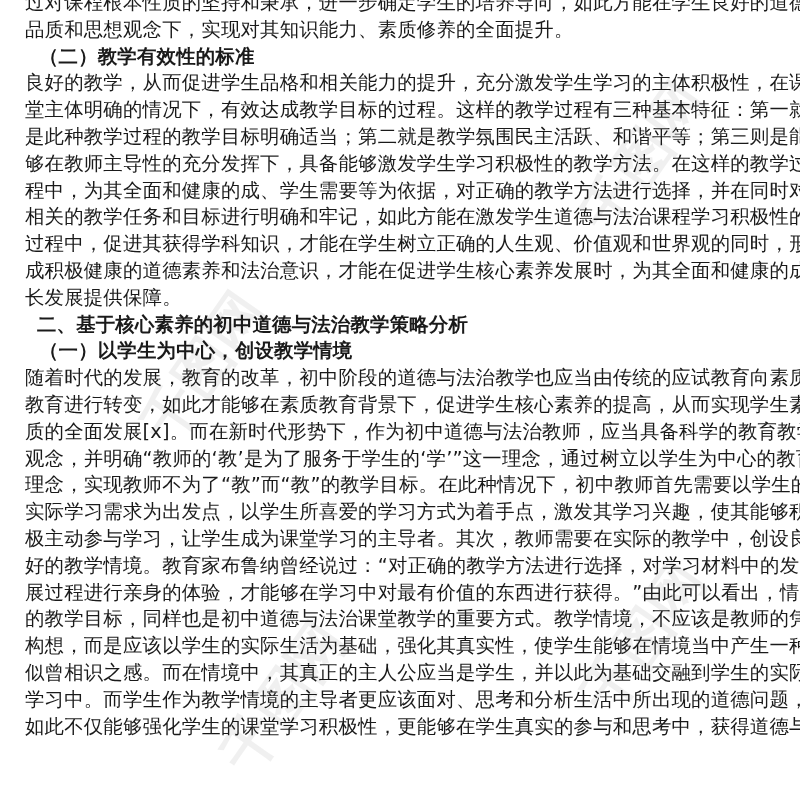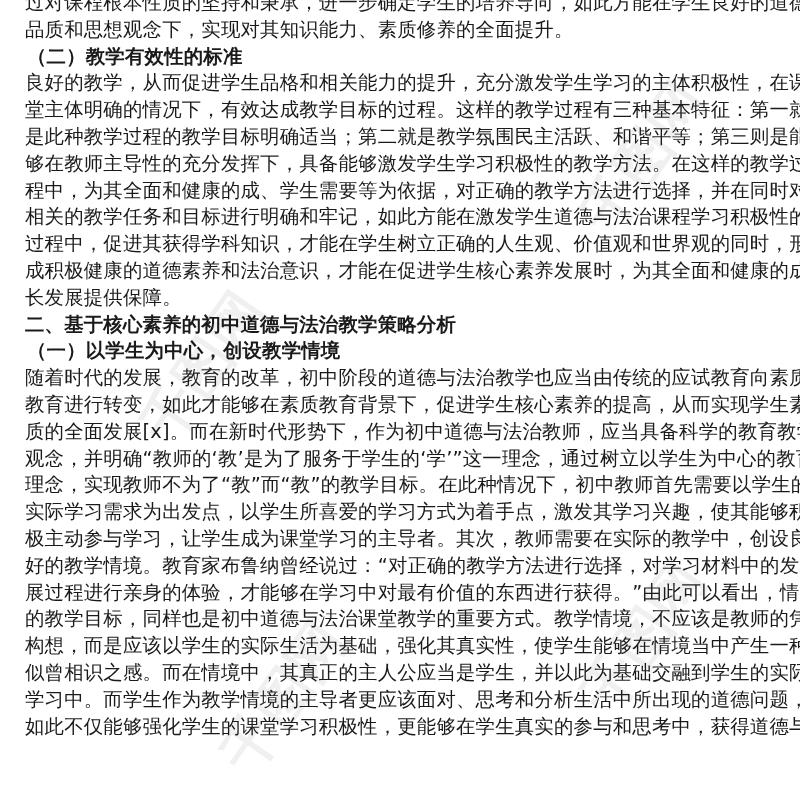--- a/index.html
+++ b/index.html
@@ -23,20 +23,21 @@
   }
   .line {
     height: 26.8px;
     line-height: 26.8px;
     font-size: 19.4px;
     white-space: nowrap;
     letter-spacing: 0.2px;
   }
   .line.bold {
     font-weight: bold;
+    margin-left: 12px;
   }
   .line.sub-indent {
     padding-left: 2px;
   }
   .watermark {
     position: absolute;
     color: rgba(0,0,0,0.06);
     font-size: 56px;
     font-weight: bold;
     transform: rotate(-55deg);

